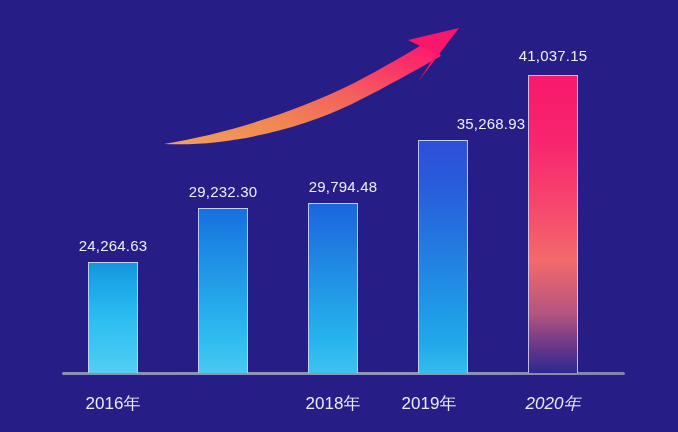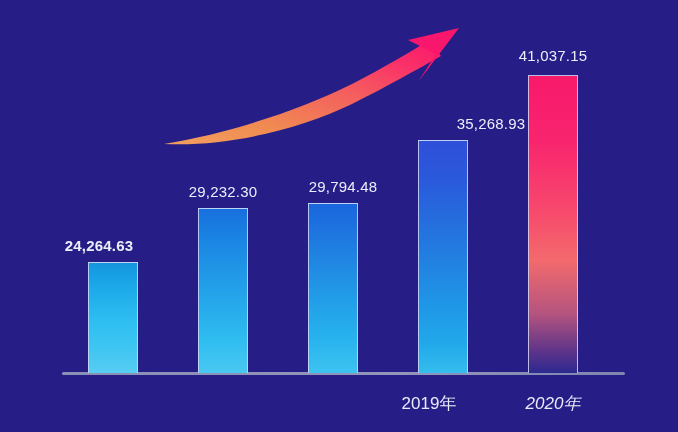--- a/index.html
+++ b/index.html
@@ -71,29 +71,31 @@
 
     <path d="M459,28 L408,40 L436,54 L418,82 Z" fill="#f8176c"></path>
   </svg>
 
   <div class="plot">
 
     <div class="axis-line"></div>
 
     <div class="bar" style="left:88px;top:262px;width:50px;height:111px;
                 background:linear-gradient(to bottom,#1595dd 0%,#1aa6e8 18%,#2ebef1 52%,#3fc6f2 78%,#57cdf1 100%);"></div>
-    <div class="bar-value" style="left:99px;top:237px;font-weight:bold;">24,264.63</div>
+    <div class="bar-value" style="left:113px;top:237px;">24,264.63</div>
+    <div class="bar-cat" style="left:113px;top:392px;">2016年</div>
 
     <div class="bar" style="left:198px;top:208px;width:50px;height:165px;
                 background:linear-gradient(to bottom,#176fdd 0%,#1b86e3 20%,#25a6ea 55%,#2fbdf0 80%,#4ac8f1 100%);"></div>
     <div class="bar-value" style="left:223px;top:183px;">29,232.30</div>
 
     <div class="bar" style="left:308px;top:203px;width:50px;height:170px;
                 background:linear-gradient(to bottom,#1a66de 0%,#1f78e0 20%,#229ce7 55%,#27b3ee 80%,#3ec3f0 100%);"></div>
     <div class="bar-value" style="left:343px;top:178px;">29,794.48</div>
+    <div class="bar-cat" style="left:333px;top:392px;">2018年</div>
 
     <div class="bar" style="left:418px;top:140px;width:50px;height:233px;
                 background:linear-gradient(to bottom,#2f4fd9 0%,#2a59db 16%,#2378df 44%,#1f96e6 70%,#22a9ea 88%,#35bdee 100%);"></div>
     <div class="bar-value" style="left:443px;top:115px;margin-left:48px;">35,268.93</div>
     <div class="bar-cat" style="left:429px;top:392px;">2019年</div>
 
     <div class="bar" style="left:528px;top:75px;width:50px;height:298px;
                 background:linear-gradient(to bottom,#f8196b 0%,#f8256e 22%,#f74a6d 46%,#f36a6c 62%,#b4547f 80%,#5c3389 93%,#2b2a91 100%);"></div>
     <div class="bar-value" style="left:553px;top:47px;text-align:center;">41,037.15</div>
     <div class="bar-cat" style="left:553px;top:392px;font-style:italic;">2020年</div>

